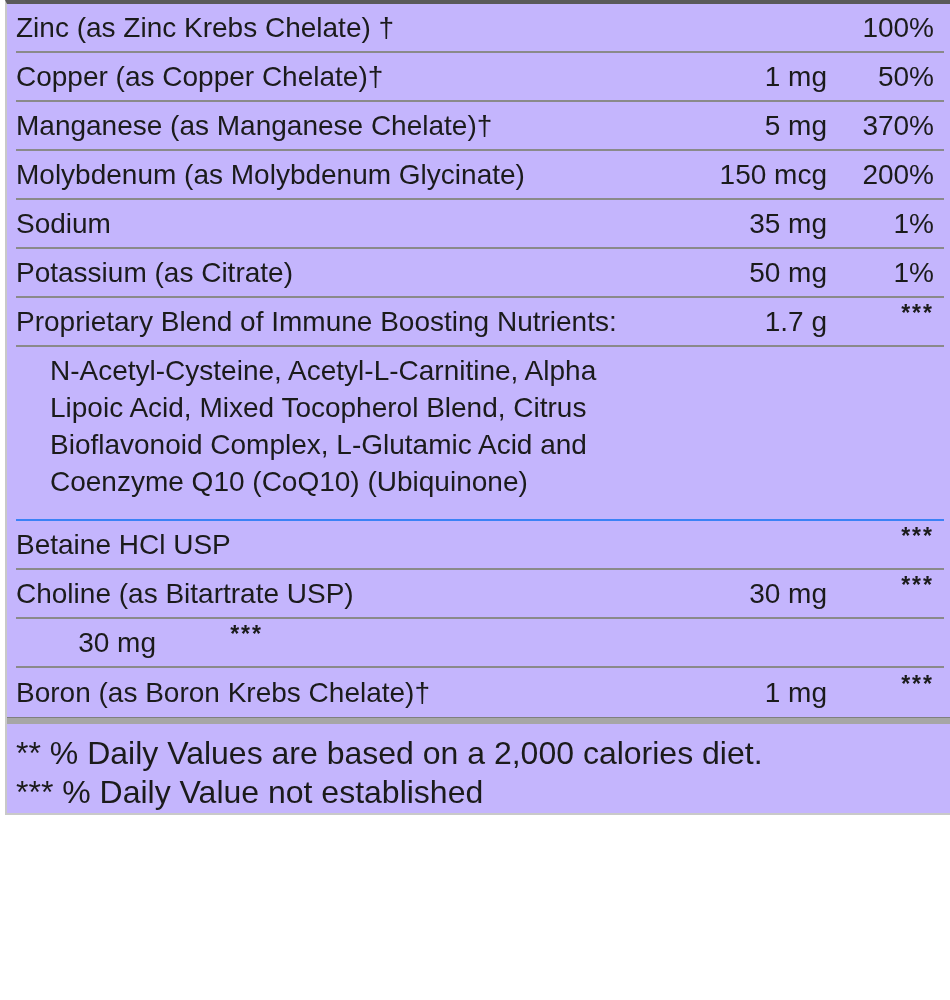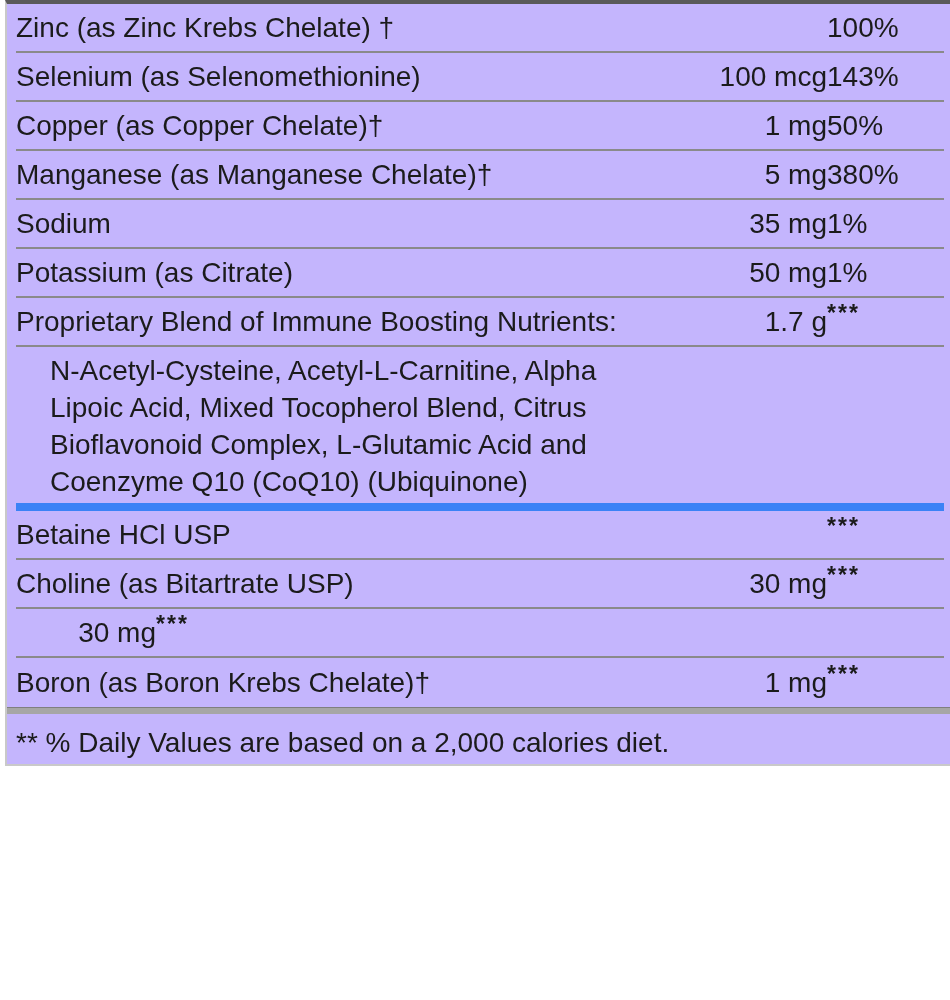--- a/index.html
+++ b/index.html
@@ -39,87 +39,88 @@
     white-space: nowrap;
     overflow: hidden;
   }
   .row .amount {
     width: 140px;
     text-align: right;
     white-space: nowrap;
   }
   .row .pct {
     width: 107px;
+    text-align: right;
     white-space: nowrap;
   }
   .sup {
     display: inline-block;
     position: relative;
     top: -10px;
     font-size: 23px;
     letter-spacing: 2px;
     font-weight: bold;
   }
   .blend {
     box-sizing: border-box;
-    border-bottom: 8px solid #3b82f6;
-    padding: 5px 0 3px 34px;
+    border-bottom: 2px solid #3b82f6;
+    padding: 5px 0 19px 34px;
     font-size: 28px;
     line-height: 37px;
   }
   .blend .blend-text {
     display: block;
     max-width: 605px;
   }
   .thick-divider {
     height: 7px;
     margin: 0 -9px;
     background: #a6a6a6;
     border-top: 1px solid #7f7f7f;
     box-sizing: border-box;
   }
   .footnotes {
     padding-top: 8px;
-    font-size: 28px;
+    font-size: 32px;
   }
   .footnote {
     margin: 3px 0;
     line-height: 36px;
     max-width: 850px;
   }
 </style>
 </head>
 <body>
 
 <div class="panel">
 
   <div class="row">
     <span class="name">Zinc (as Zinc Krebs Chelate) †</span>
     <span class="pct">100%</span>
   </div>
 
-  <div class="row">
-    <span class="name">Selenium (as Selenomethionine)</span>
-    <span class="amount">100 mcg</span>
-    <span class="pct">143%</span>
-  </div>
 
   <div class="row">
     <span class="name">Copper (as Copper Chelate)†</span>
     <span class="amount">1 mg</span>
     <span class="pct">50%</span>
   </div>
 
   <div class="row">
     <span class="name">Manganese (as Manganese Chelate)†</span>
     <span class="amount">5 mg</span>
-    <span class="pct">380%</span>
+    <span class="pct">370%</span>
   </div>
 
 
+  <div class="row">
+    <span class="name">Molybdenum (as Molybdenum Glycinate)</span>
+    <span class="amount">150 mcg</span>
+    <span class="pct">200%</span>
+  </div>
 
   <div class="row">
     <span class="name">Sodium</span>
     <span class="amount">35 mg</span>
     <span class="pct">1%</span>
   </div>
 
   <div class="row">
     <span class="name">Potassium (as Citrate)</span>
     <span class="amount">50 mg</span>
@@ -155,15 +156,16 @@
   <div class="row" style="border-bottom: none;">
     <span class="name">Boron (as Boron Krebs Chelate)†</span>
     <span class="amount">1 mg</span>
     <span class="pct"><span class="sup">***</span></span>
   </div>
 
   <div class="thick-divider"></div>
 
   <div class="footnotes">
     <div class="footnote">** % Daily Values are based on a 2,000 calories diet.</div>
+    <div class="footnote">*** % Daily Value not established</div>
   </div>
 
 </div>
 
 </body></html>

